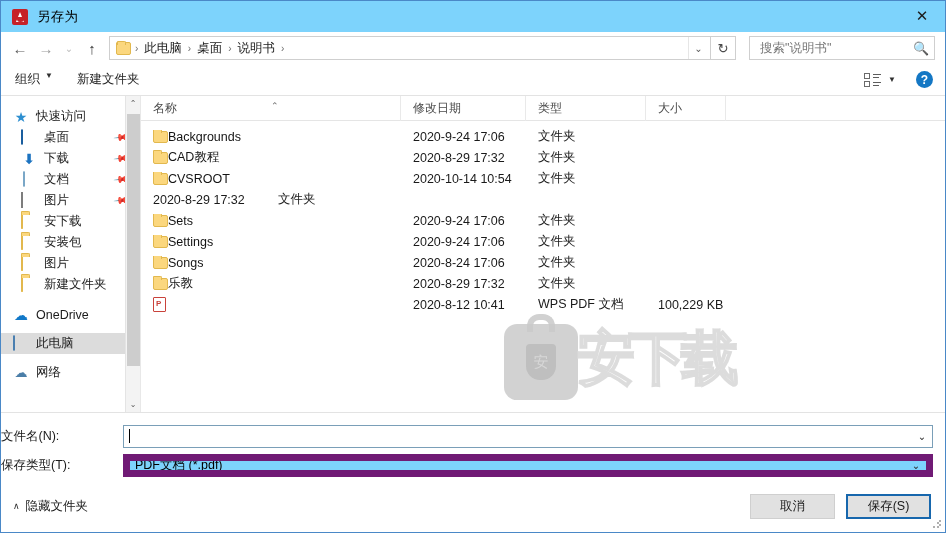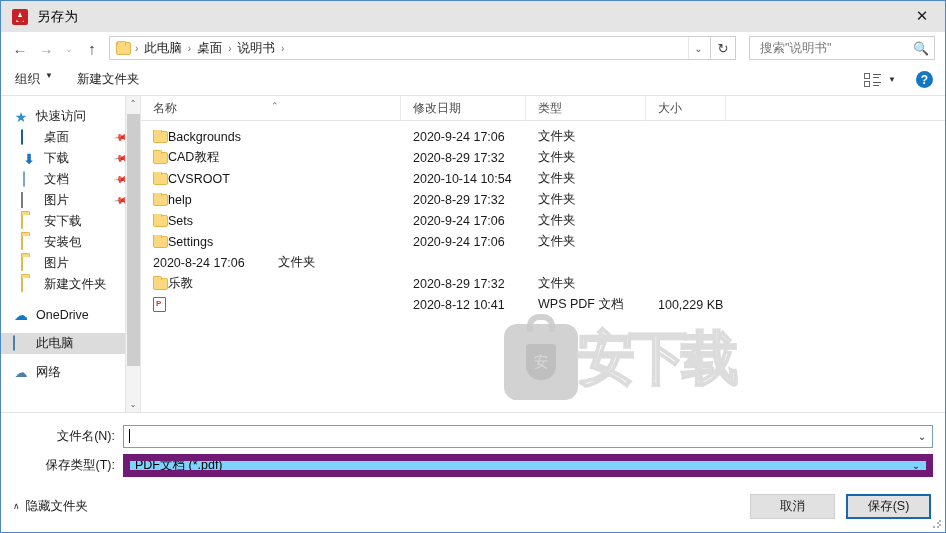--- a/index.html
+++ b/index.html
@@ -18,21 +18,21 @@
     background: #ffffff;
     border: 1px solid #4a88c7;
     overflow: hidden;
   }
 
   
   .titlebar {
     height: 31px;
     display: flex;
     align-items: center;
-    background: #e5e5e5;
+    background: #7dd3fc;
     position: relative;
   }
   .app-icon {
     width: 16px; height: 16px;
     margin-left: 11px; margin-right: 9px;
     background: #c62127;
     border-radius: 2px;
     position: relative;
     flex: none;
   }
@@ -499,21 +499,20 @@
   }
   .form-row {
     display: flex;
     align-items: center;
     height: 23px;
     margin-bottom: 6px;
     padding: 0 12px 0 0;
   }
   .form-label {
     width: 122px;
-    text-align: right;
     padding-right: 8px;
     font-size: 12.5px;
     color: #1a1a1a;
     flex: none;
   }
   .combo {
     flex: 1;
     height: 23px;
     border: 1px solid #7a9fb8;
     background: #ffffff;
@@ -756,24 +755,20 @@
         <div class="row">
           <div class="cell cell-name">
             <span class="row-folder-ico"></span>
             <span>CVSROOT</span>
           </div>
           <div class="cell cell-date">2020-10-14 10:54</div>
           <div class="cell cell-type">文件夹</div>
           <div class="cell cell-size"></div>
         </div>
         <div class="row">
-          <div class="cell cell-name">
-            <span class="row-folder-ico"></span>
-            <span>help</span>
-          </div>
           <div class="cell cell-date">2020-8-29 17:32</div>
           <div class="cell cell-type">文件夹</div>
           <div class="cell cell-size"></div>
         </div>
         <div class="row">
           <div class="cell cell-name">
             <span class="row-folder-ico"></span>
             <span>Sets</span>
           </div>
           <div class="cell cell-date">2020-9-24 17:06</div>
@@ -783,20 +778,24 @@
         <div class="row">
           <div class="cell cell-name">
             <span class="row-folder-ico"></span>
             <span>Settings</span>
           </div>
           <div class="cell cell-date">2020-9-24 17:06</div>
           <div class="cell cell-type">文件夹</div>
           <div class="cell cell-size"></div>
         </div>
         <div class="row">
+          <div class="cell cell-name">
+            <span class="row-folder-ico"></span>
+            <span>Songs</span>
+          </div>
           <div class="cell cell-date">2020-8-24 17:06</div>
           <div class="cell cell-type">文件夹</div>
           <div class="cell cell-size"></div>
         </div>
         <div class="row">
           <div class="cell cell-name">
             <span class="row-folder-ico"></span>
             <span>乐教</span>
           </div>
           <div class="cell cell-date">2020-8-29 17:32</div>

